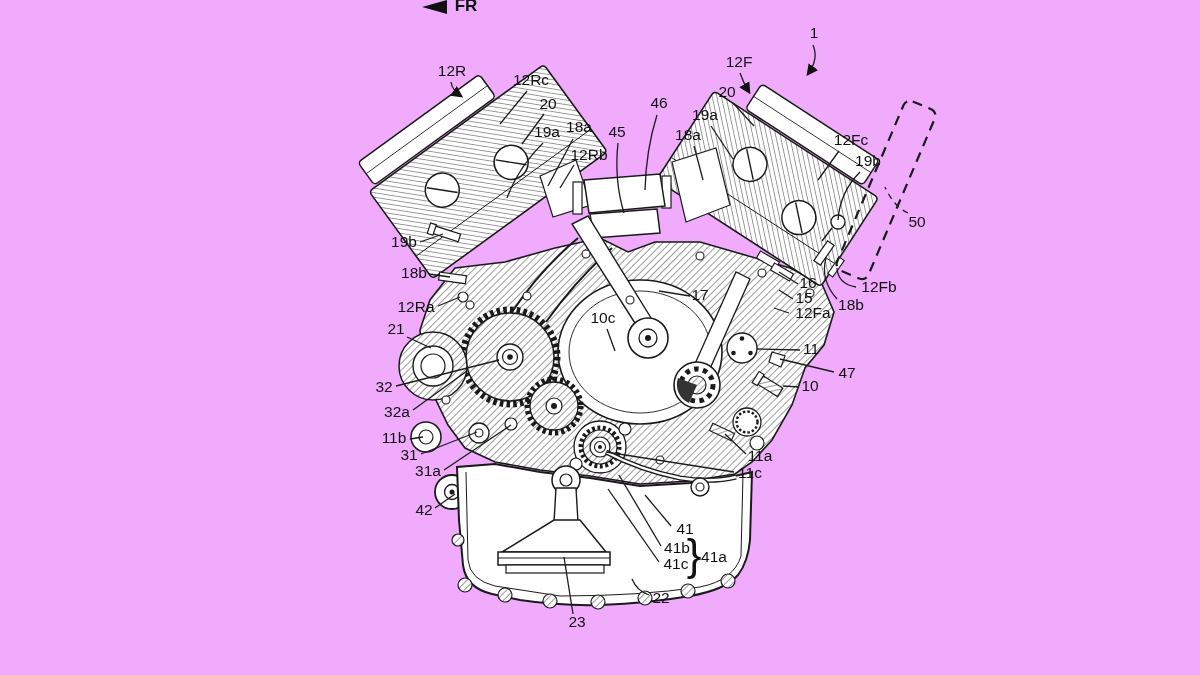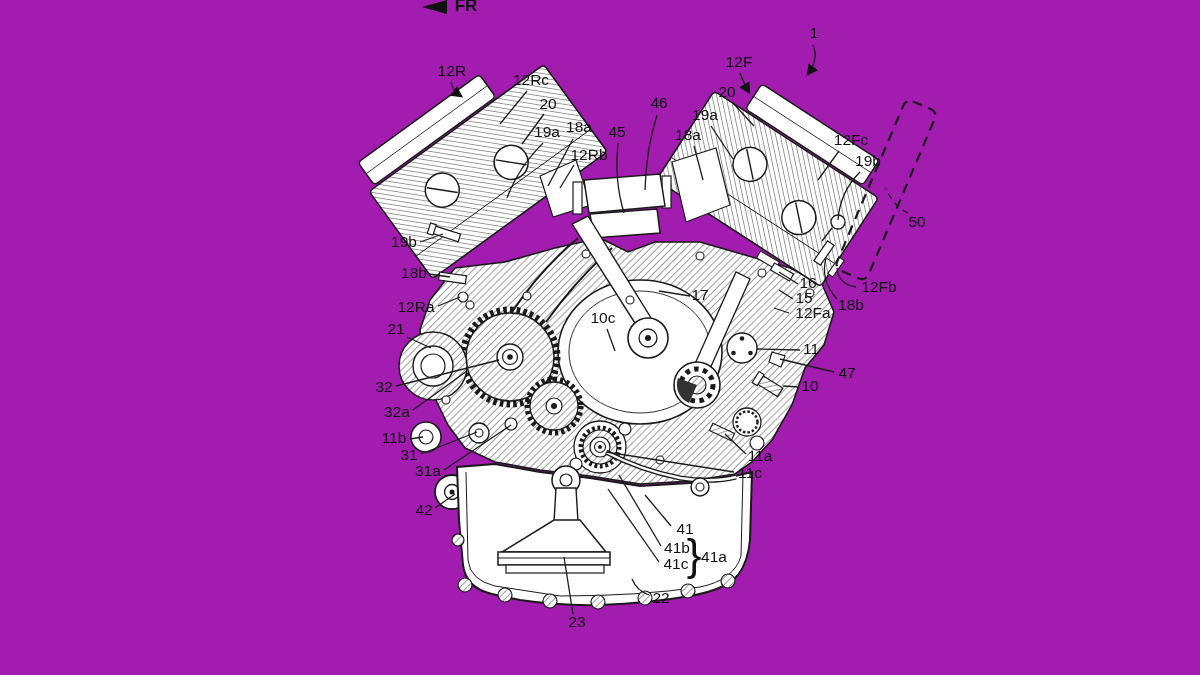--- a/index.html
+++ b/index.html
@@ -1,17 +1,17 @@
 <!DOCTYPE html>
 <html><head>
 <meta charset="utf-8">
 <title>Figure</title>
 <style>
   html,body{margin:0;padding:0;background:#ffffff;}
-  #stage{position:relative;width:1200px;height:675px;background:#a21caf;overflow:hidden;
+  #stage{position:relative;width:1200px;height:675px;background:#f0abfc;overflow:hidden;
          font-family:"Liberation Sans", sans-serif;}
   svg{display:block;}
   text.ref{font-family:"Liberation Sans", sans-serif;font-size:15.5px;fill:#111;}
   text.ref.big{font-size:44px;font-weight:400;}
   .leader{fill:none;stroke:#1c1c1c;stroke-width:1.3px;}
 </style>
 </head>
 <body>
 
 <div id="stage">

